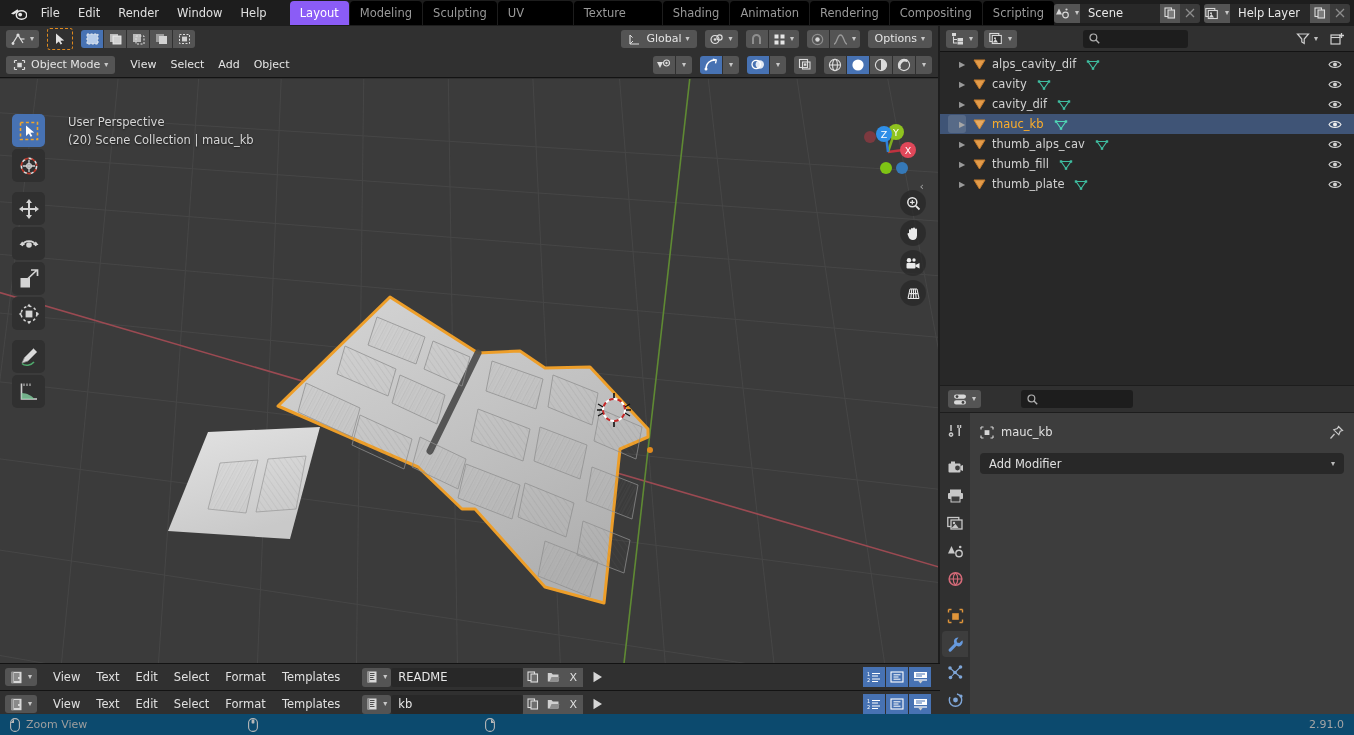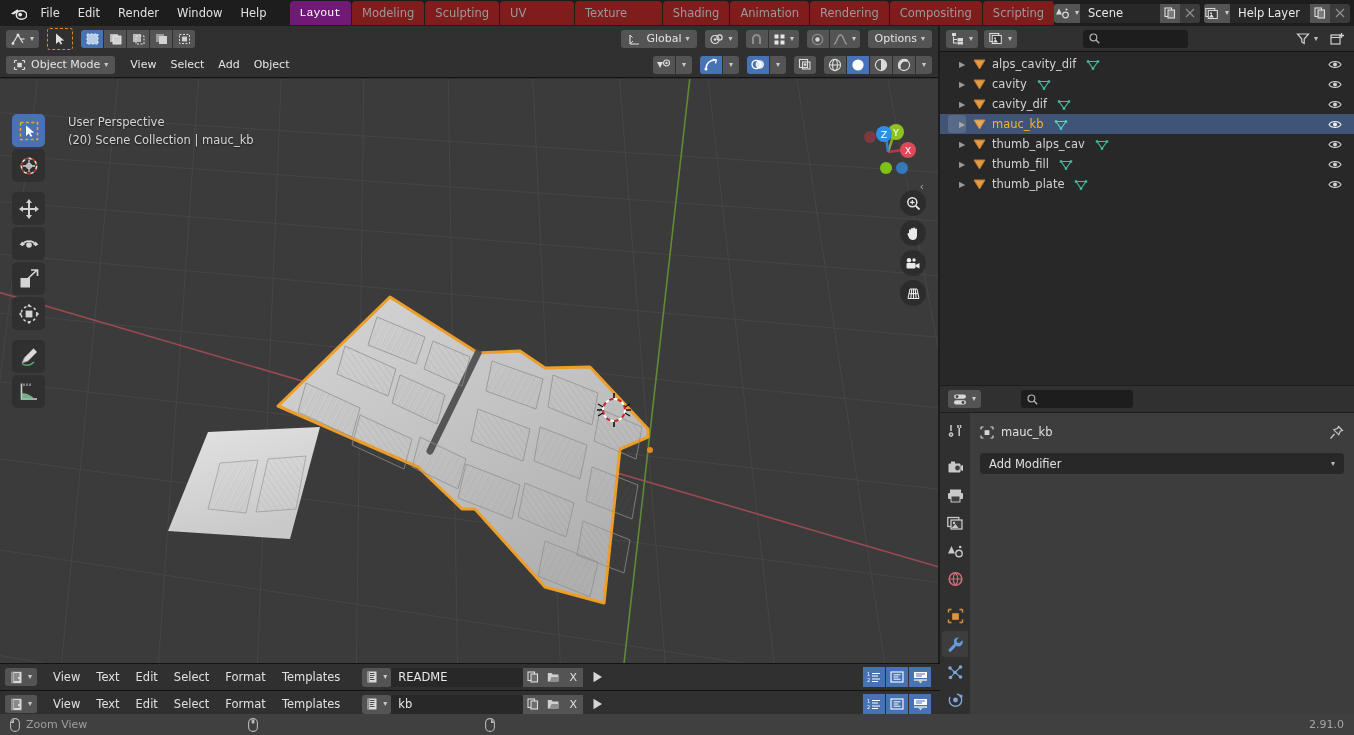--- a/index.html
+++ b/index.html
@@ -39,23 +39,23 @@
     background: #1d1d1d; display: flex; align-items: center; padding-left: 6px;
   }
   #blender-logo { width: 26px; display: flex; justify-content: center; }
   .menu-item {
     padding: 0 9px; height: 20px; line-height: 20px; color: #e0e0e0;
     font-size: 11.5px; border-radius: 3px;
   }
   #wstabs { display: flex; align-items: center; margin-left: 14px; gap: 1px; }
   .wstab {
     padding: 0 10px; height: 24px; line-height: 24px; font-size: 11.5px;
-    color: #999; border-radius: 4px 4px 0 0; background: #7f1d1d;
-  }
-  .wstab.active { background: #701a75; color: #ffffff; font-family: Liberation Mono, monospace; }
+    color: #999; border-radius: 4px 4px 0 0; background: #000000;
+  }
+  .wstab.active { background: #8b5cf6; color: #ffffff; }
   #topbar-right {
     margin-left: auto; display: flex; align-items: center; gap: 4px; padding-right: 4px;
   }
   .datablock {
     display: flex; align-items: center; height: 19px; background: #282828;
     border-radius: 3px; overflow: hidden;
   }
   .db-icon {
     width: 26px; height: 19px; background: #545454; display: flex;
     align-items: center; justify-content: center; gap: 1px;
@@ -192,21 +192,21 @@
   }
   .te-right { margin-left: auto; display: flex; gap: 1px; padding-right: 4px; }
   .te-tog {
     width: 22px; height: 20px; background: #4772b3; display: flex;
     align-items: center; justify-content: center;
   }
 
   
   #statusbar {
     position: absolute; left: 0; top: 714px; width: 1354px; height: 21px;
-    background: #404040; display: flex; align-items: center;
+    background: #0c4a6e; display: flex; align-items: center;
     padding: 0 10px; font-size: 11px; color: #9e9e9e;
   }
   .mousehint { display: flex; align-items: center; gap: 6px; }
   #sb-version { margin-left: auto; color: #a5a5a5; text-align: center; }
 </style>
 </head>
 <body>
 
 <div id="app">
 

